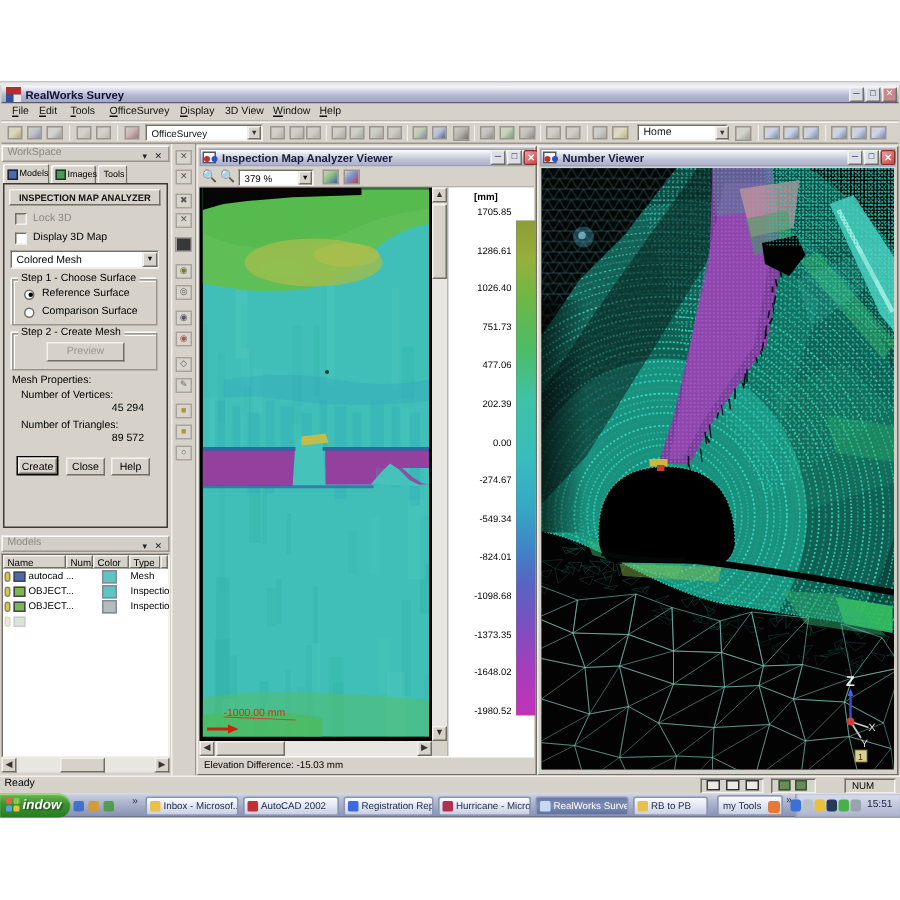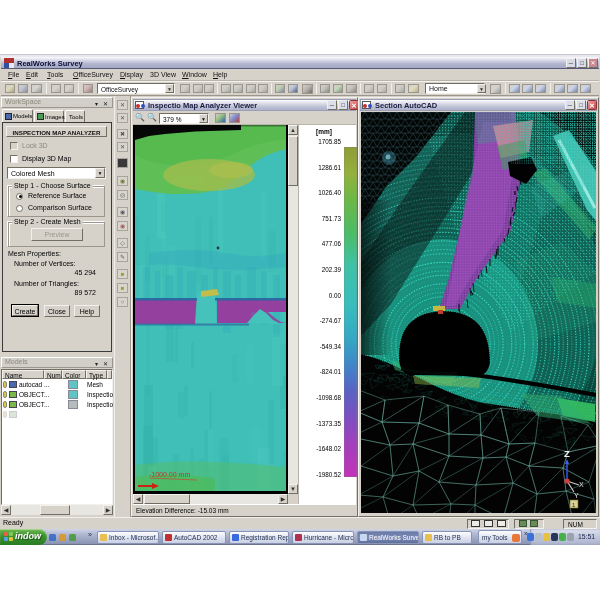--- a/index.html
+++ b/index.html
@@ -173,21 +173,21 @@
 <div class="abs" style="left:1px;top:505px;width:112px;height:10px;background:#e8e6e0;"></div>
 <div class="abs ras" style="left:1px;top:505px;width:10px;height:10px;background:#d6d2ca;font-size:6px;text-align:center;line-height:9px;color:#333;">◀</div>
 <div class="abs ras" style="left:40px;top:505px;width:30px;height:10px;background:#d6d2ca;"></div>
 <div class="abs ras" style="left:103px;top:505px;width:10px;height:10px;background:#d6d2ca;font-size:6px;text-align:center;line-height:9px;color:#333;">▶</div>
 <div class="abs ras" style="left:131px;top:97px;width:227px;height:420px;background:#d6d2ca;"></div>
 <div class="abs" style="left:133px;top:99px;width:223px;height:12px;background:linear-gradient(180deg,#fdfdfe 0%,#dee0ea 30%,#bcc0d4 70%,#aeb2ca 100%);border:1px solid #9aa0b8;"></div>
 <div class="abs" style="left:135px;top:101px;width:9px;height:8px;background:#fff;border:1px solid #555;">
     <span class="abs" style="left:0px;top:1.5px;width:4px;height:4px;background:#c03030;border-radius:50%;"></span>
     <span class="abs" style="left:4.5px;top:1.5px;width:4px;height:4px;background:#3050c0;border-radius:50%;"></span>
   </div>
-<div class="abs" style="left:148px;top:100.5px;font-size:7.5px;font-weight:bold;color:#1a1a40;">Inspectio Map Analyzer Viewer</div>
+<div class="abs" style="left:148px;top:100.5px;font-size:7.5px;font-weight:bold;color:#1a1a40;">Inspection Map Analyzer Viewer</div>
 <div class="abs ras" style="left:327px;top:100px;width:10px;height:10px;background:#dcdee8;font-size:6px;text-align:center;line-height:9px;color:#222;">─</div>
 <div class="abs ras" style="left:338px;top:100px;width:10px;height:10px;background:#dcdee8;font-size:6px;text-align:center;line-height:9px;color:#222;">□</div>
 <div class="abs" style="left:349px;top:100px;width:10px;height:10px;background:linear-gradient(135deg,#f0a0a0,#c04848);border:1px solid #903030;border-radius:1.5px;font-size:6.5px;text-align:center;line-height:9px;color:#fff;font-weight:bold;">✕</div>
 <div class="abs" style="left:133px;top:111px;width:223px;height:14px;background:#d6d2ca;border-bottom:1px solid #b8b4ac;"></div>
 <div class="abs" style="left:135px;top:113px;width:10px;height:10px;font-size:8px;color:#223;">🔍</div>
 <div class="abs" style="left:147px;top:113px;width:10px;height:10px;font-size:8px;color:#223;">🔍</div>
 <div class="abs sunk" style="left:159px;top:113px;width:50px;height:11px;background:#fff;">
     <div style="font-size:6.5px;color:#000;padding:1.5px 0 0 3px;">379 %</div>
     <div class="abs ras" style="right:0;top:0;width:9px;height:9px;background:#d6d2ca;font-size:5px;text-align:center;line-height:8px;color:#111;">▼</div>
   </div>
@@ -329,21 +329,21 @@
   </div>
 <div class="abs" style="left:133px;top:504px;width:223px;height:11px;background:#d6d2ca;border-top:1px solid #fff;">
     <div style="font-size:6.5px;color:#000;padding:1.5px 0 0 3px;">Elevation Difference: -15.03 mm</div>
   </div>
 <div class="abs ras" style="left:358px;top:97px;width:241px;height:420px;background:#d6d2ca;"></div>
 <div class="abs" style="left:360px;top:99px;width:237px;height:12px;background:linear-gradient(180deg,#fdfdfe 0%,#dee0ea 30%,#bcc0d4 70%,#aeb2ca 100%);border:1px solid #9aa0b8;"></div>
 <div class="abs" style="left:362px;top:101px;width:9px;height:8px;background:#fff;border:1px solid #555;">
     <span class="abs" style="left:0px;top:1.5px;width:4px;height:4px;background:#c03030;border-radius:50%;"></span>
     <span class="abs" style="left:4.5px;top:1.5px;width:4px;height:4px;background:#3050c0;border-radius:50%;"></span>
   </div>
-<div class="abs" style="left:375px;top:100.5px;font-size:7.5px;font-weight:bold;color:#1a1a40;">Section AutoCAD</div>
+<div class="abs" style="left:375px;top:100.5px;font-size:7.5px;font-weight:bold;color:#1a1a40;">Number Viewer</div>
 <div class="abs ras" style="left:565px;top:100px;width:10px;height:10px;background:#dcdee8;font-size:6px;text-align:center;line-height:9px;color:#222;">─</div>
 <div class="abs ras" style="left:576px;top:100px;width:10px;height:10px;background:#dcdee8;font-size:6px;text-align:center;line-height:9px;color:#222;">□</div>
 <div class="abs" style="left:587px;top:100px;width:10px;height:10px;background:linear-gradient(135deg,#f0a0a0,#c04848);border:1px solid #903030;border-radius:1.5px;font-size:6.5px;text-align:center;line-height:9px;color:#fff;font-weight:bold;">✕</div>
 <div class="abs" style="left:361px;top:112px;width:235px;height:401px;">
     <svg width="235" height="401" viewBox="0 0 235 401" xmlns="http://www.w3.org/2000/svg" style="display:block">
       <rect width="235" height="401" fill="#030806"></rect>
       <defs>
         <pattern id="dots" width="3" height="3" patternUnits="userSpaceOnUse">
           <rect x="0" y="0" width="1.2" height="1.2" fill="#35d2bc"></rect>
         </pattern>

